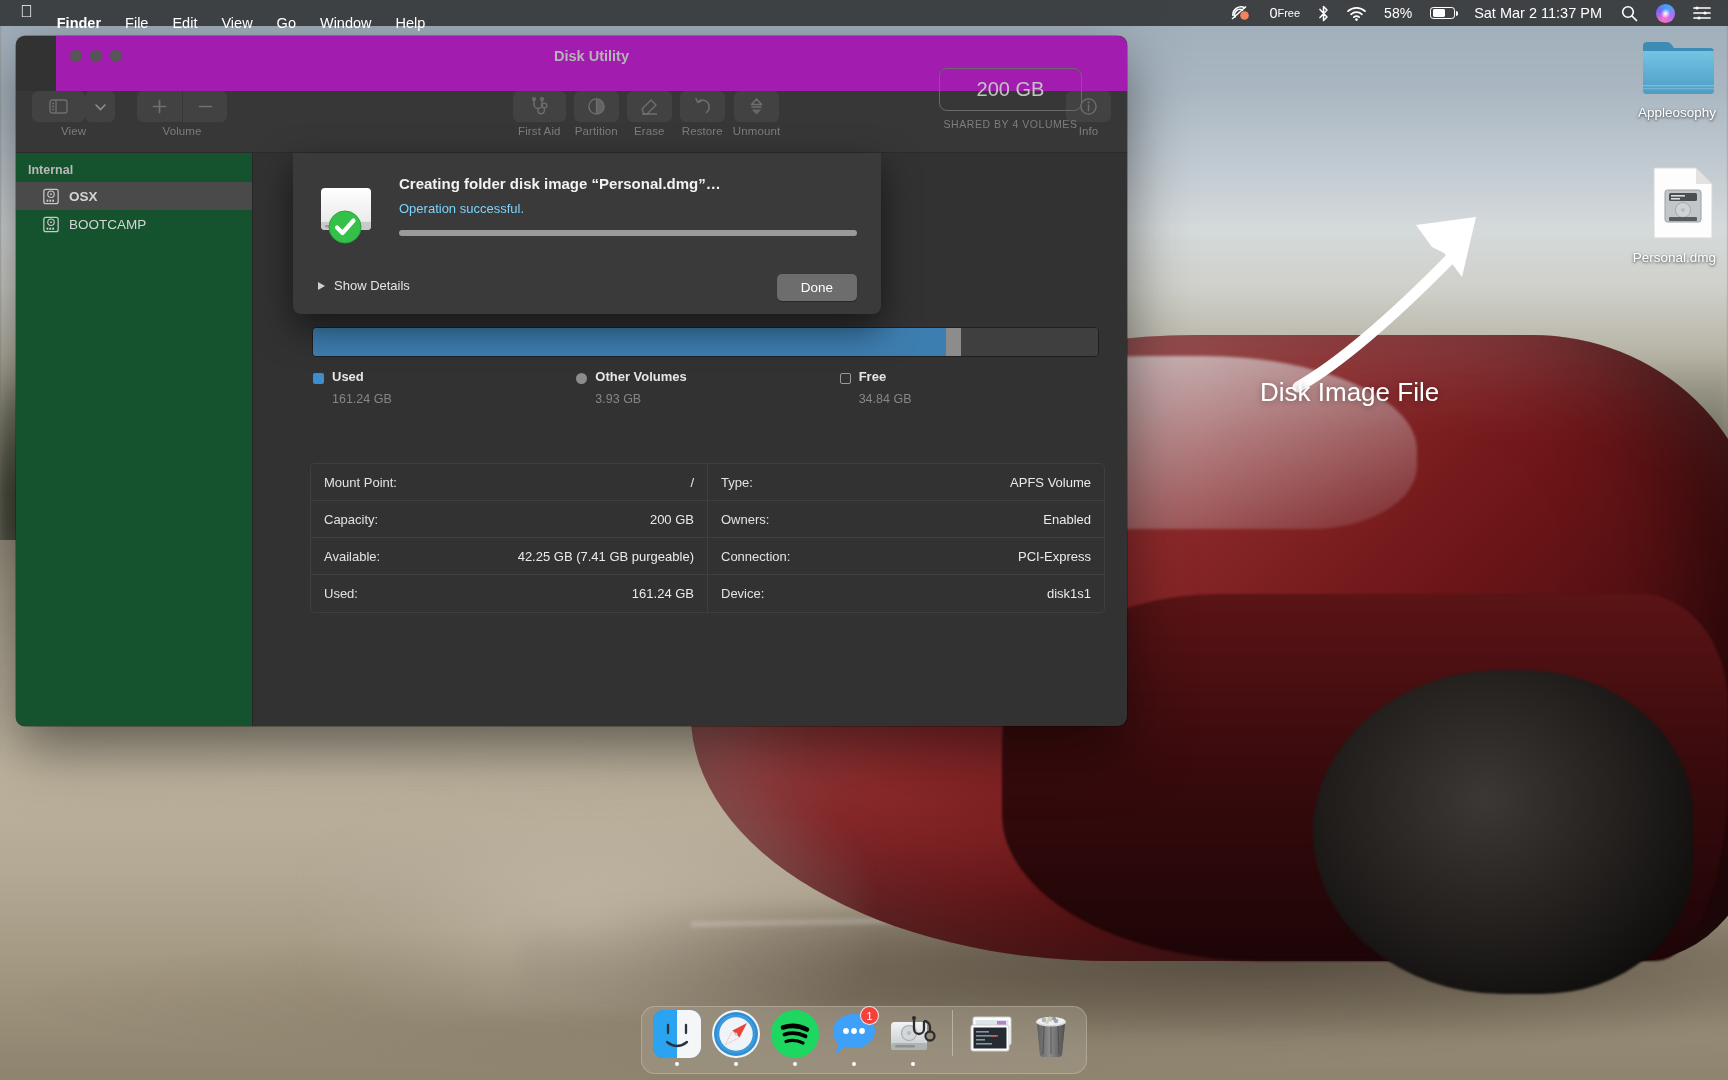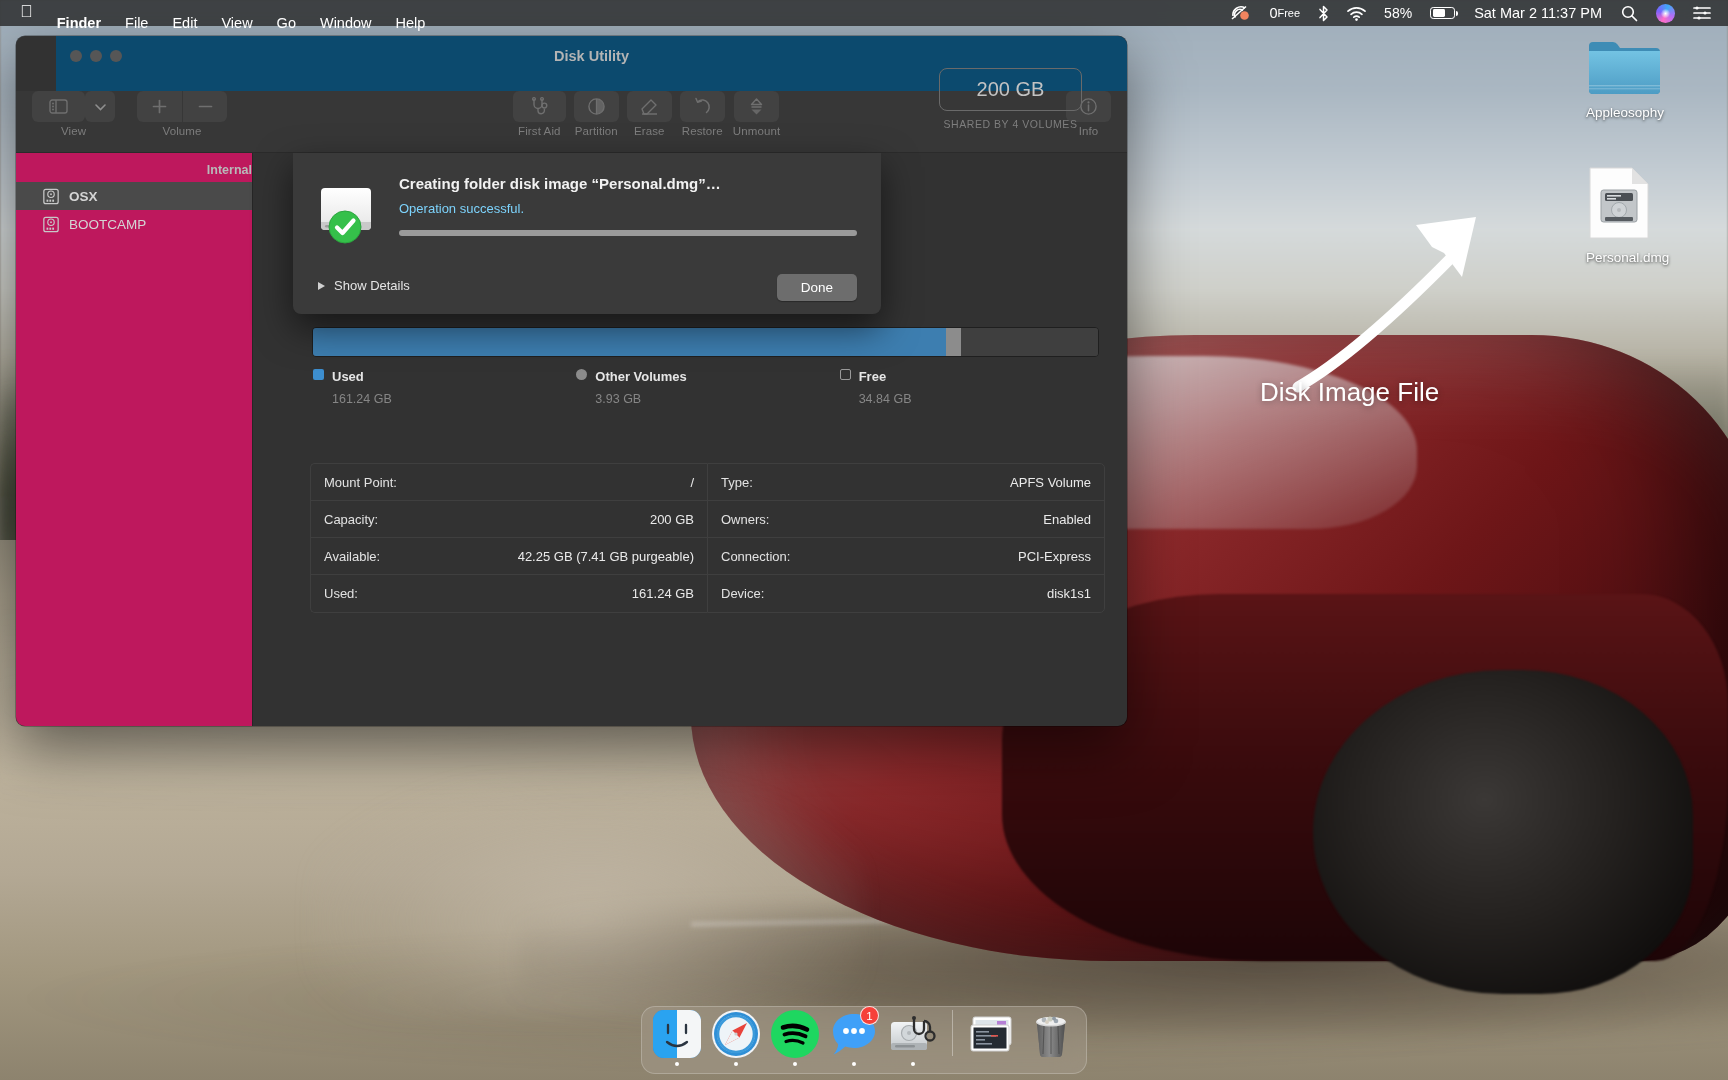--- a/index.html
+++ b/index.html
@@ -126,21 +126,21 @@
     background:radial-gradient(circle,#fff 0%, rgba(255,255,255,.1) 70%); border-radius:50%; }
 
   
   #du-window {
     position:absolute; left:16px; top:36px; width:1111px; height:690px;
     background:#323232; border-radius:9px;
     box-shadow:0 22px 60px rgba(0,0,0,.5), 0 0 0 .5px rgba(0,0,0,.5);
     overflow:hidden; z-index:40;
   }
   .titlebar {
-    height:55px; background:#0c4a6e; position:relative;
+    height:55px; background:#a21caf; position:relative;
     border-bottom:none;
     margin-left:40px;
   }
   .lights { position:absolute; left:14px; top:14px; display:flex; gap:8px; }
   .light { width:12px; height:12px; border-radius:50%; background:#565656; }
   .win-title {
     position:absolute; left:0; right:0; top:12px; text-align:center;
     color:#b4b4b4; font-size:14.5px; font-weight:bold;
   }
   .toolbar {
@@ -158,23 +158,22 @@
   .tb-btn.joined-l { border-radius:6px 0 0 6px; }
   .tb-btn.joined-r { border-radius:0 6px 6px 0; border-left:1px solid #373737; }
   .tb-label { font-size:11.5px; color:#7d7d7d; margin-top:3px; letter-spacing:.1px; }
   .tb-gap { width:14px; }
   .tb-spacer { flex:1; }
   .tb-item { display:flex; flex-direction:column; align-items:center; margin-right:8px; }
 
   
   .du-body { display:flex; height:calc(690px - 117px); }
   .sidebar {
-    width:237px; background:#be185d; border-right:1px solid #262626;
+    width:237px; background:#14532d; border-right:1px solid #262626;
     padding-top:8px;
-    text-align:right;
   }
   .sb-header { color:#b9b9b9; font-size:12.5px; font-weight:bold; padding:2px 0 5px 12px; }
   .sb-row {
     display:flex; align-items:center; gap:9px; height:28px; padding-left:26px;
     color:#d4d4d4; font-size:13.5px;
   }
   .sb-row.selected { background:#4a4a4a;font-weight:bold; }
   .disk-ico { width:18px; height:17px; flex:0 0 auto; }
 
   .content { flex:1; position:relative; padding:0 38px; }
@@ -190,21 +189,21 @@
     position:absolute; left:296px; top:291px; width:787px; height:30px;
     border:1px solid #1f1f1f; border-radius:4px; background:#3f3f3f; overflow:hidden;
     display:flex;
   }
   .seg-used { background:#3d7eb0; height:100%; }
   .seg-other { background:#8c8c8c; height:100%; }
   .seg-free { background:#3f3f3f; height:100%; flex:1; }
 
   .legend { position:absolute; left:297px; top:333px; width:790px; display:flex; }
   .leg-col { flex:1; }
-  .leg-top { display:flex; align-items:flex-start; gap:8px; }
+  .leg-top { display:flex; align-items:flex-end; gap:8px; }
   .leg-sw { width:11px; height:11px; border-radius:2px; }
   .leg-sw.used { background:#3d8ecf; }
   .leg-sw.other { background:#8c8c8c; border-radius:50%; }
   .leg-sw.free { background:transparent; border:1.4px solid #9a9a9a; border-radius:2px; }
   .leg-name { color:#e6e6e6; font-size:13px; font-weight:bold; }
   .leg-val { color:#868686; font-size:12.5px; margin-top:8px; margin-left:19px; }
 
   .info-tables { position:absolute; left:294px; top:427px; width:795px; display:flex; gap:0;}
   .itab {
     flex:1; border:1px solid #3f3f3f; border-radius:5px; overflow:hidden;
@@ -244,21 +243,21 @@
   .tri { width:0;height:0;border-left:7px solid #d0d0d0;border-top:4.5px solid transparent;border-bottom:4.5px solid transparent; }
   .done-btn {
     position:absolute; right:24px; bottom:13px;
     background:#6d6d6d; color:#fff; border:none; border-radius:5px;
     padding:6px 24px; font-size:13.5px; font-family:inherit;
     box-shadow:0 1px 1px rgba(0,0,0,.3);
   }
 
   
   .desk-icon {
-    position:absolute; width:130px; text-align:left; z-index:20;
+    position:absolute; width:130px; text-align:right; z-index:20;
   }
   .desk-label {
     color:#fff; font-size:13.5px; margin-top:5px;
     text-shadow:0 1px 3px rgba(0,0,0,.75); font-weight:500;
   }
 
   
   #annotation { position:absolute; left:1180px; top:195px; z-index:30; pointer-events:none; }
   .anno-text {
     position:absolute; left:80px; top:182px; color:#fff; font-size:26px;

